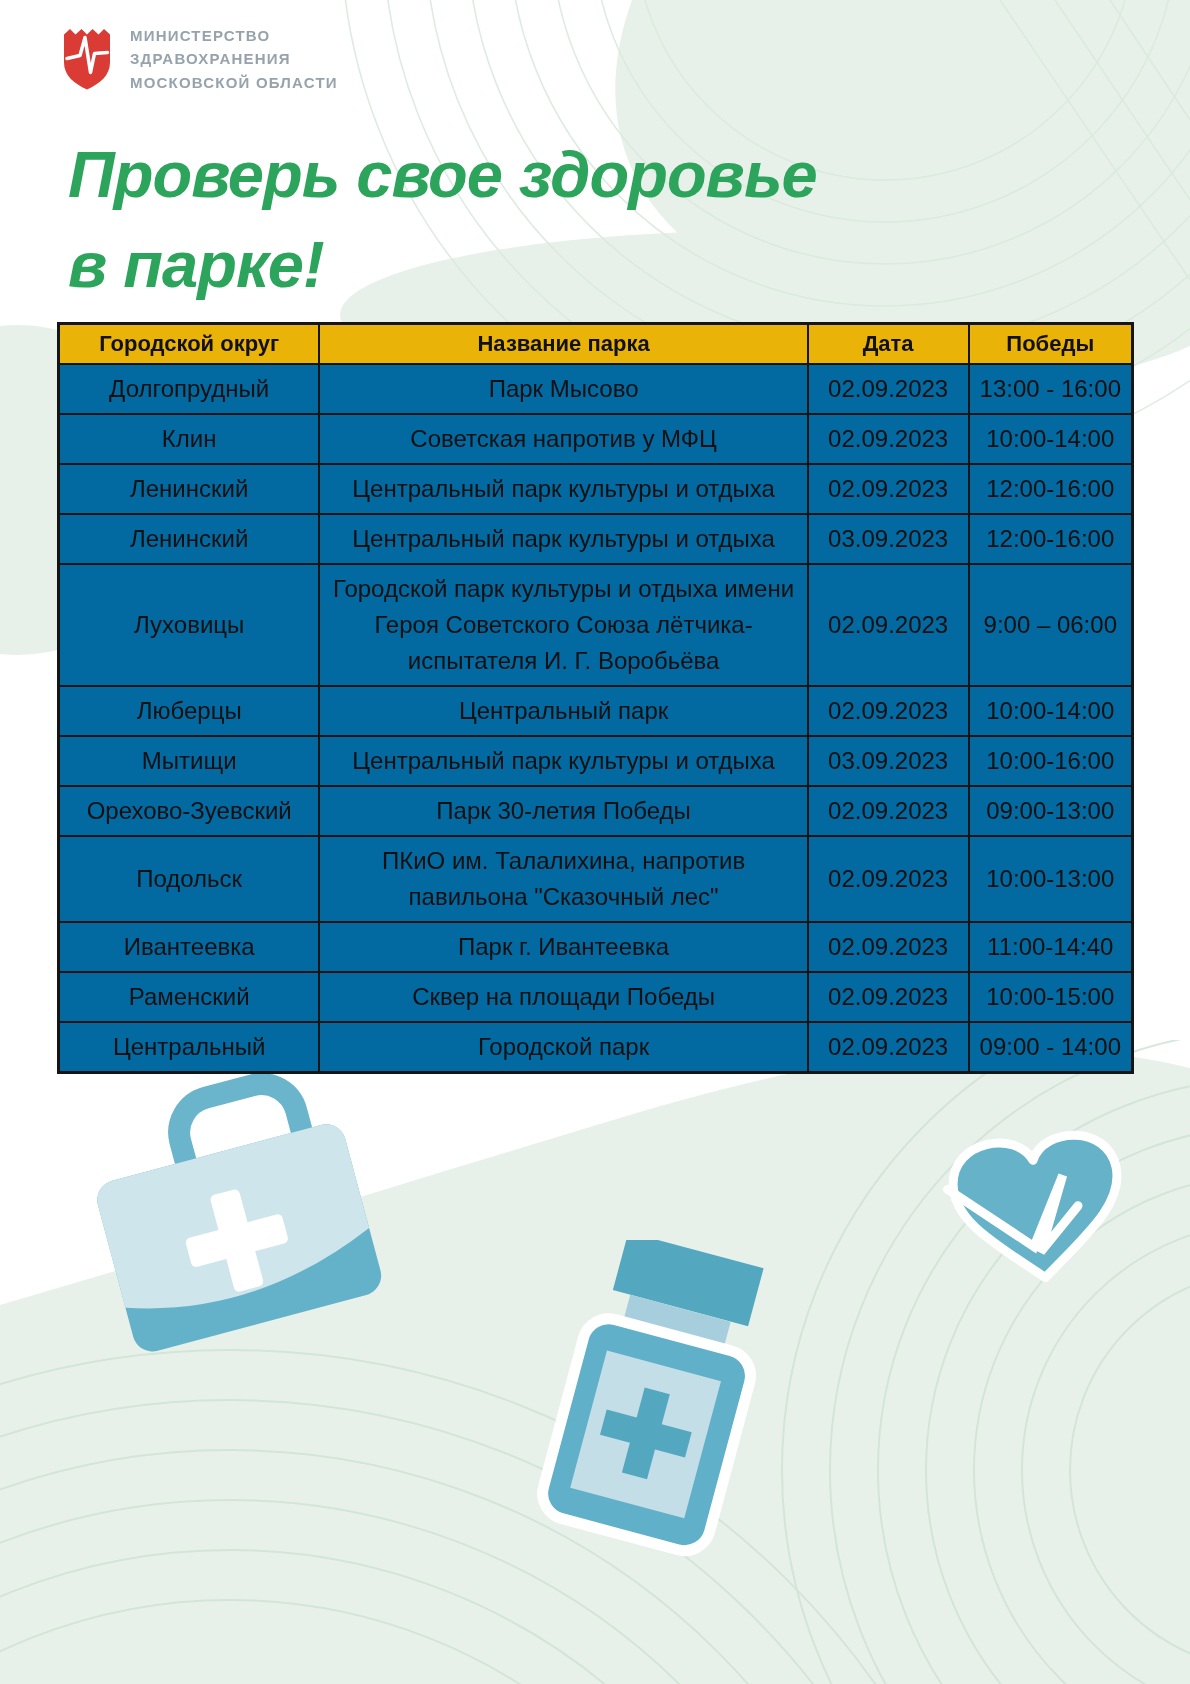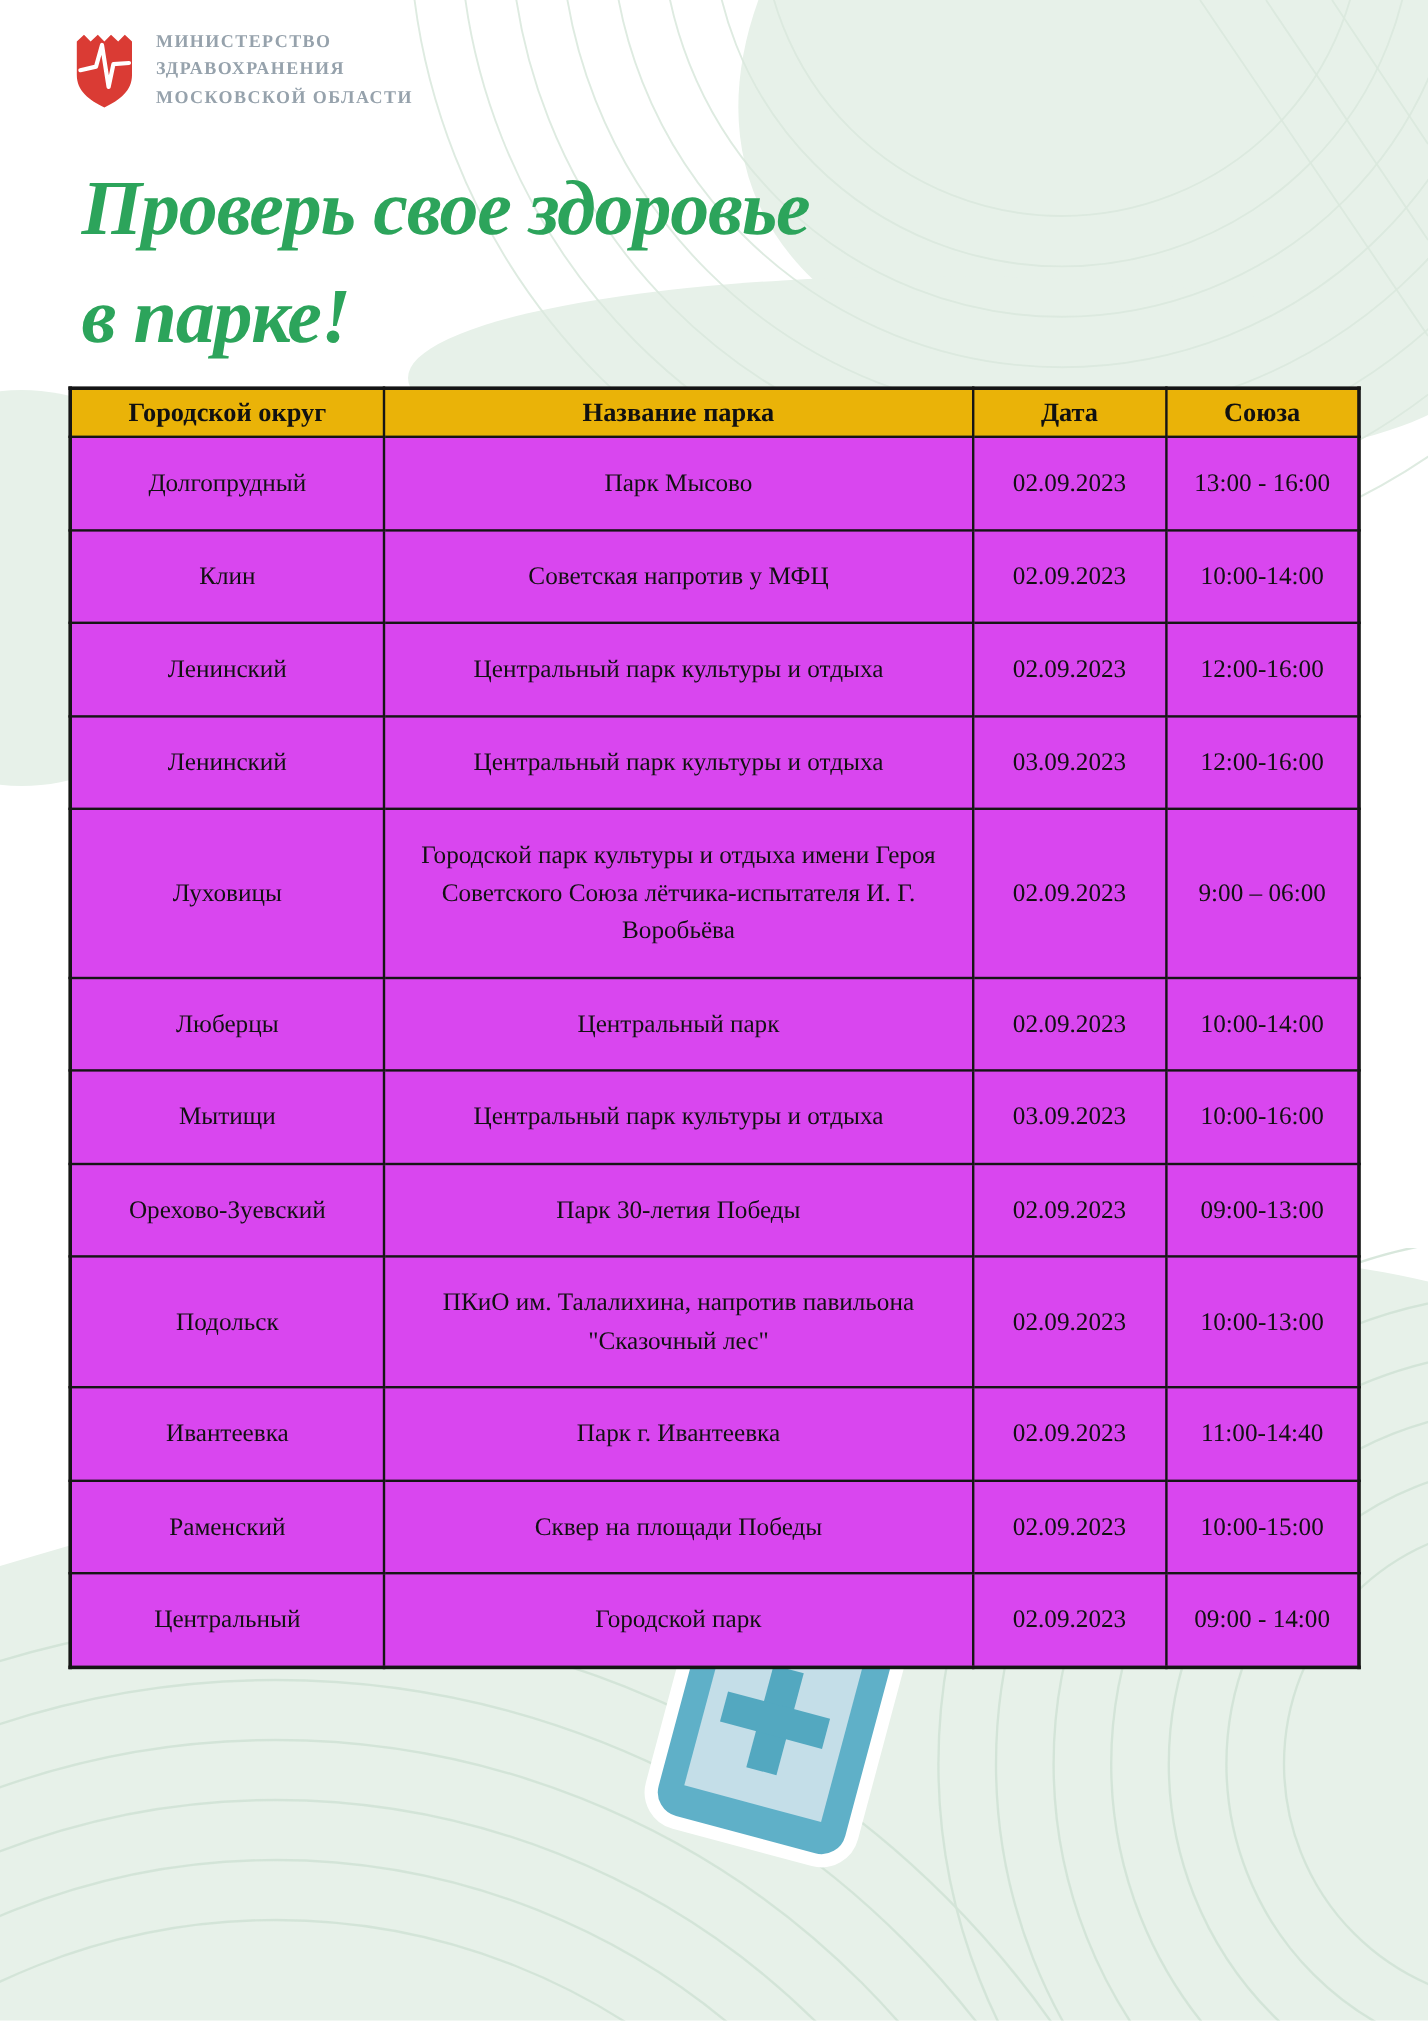--- a/index.html
+++ b/index.html
@@ -3,21 +3,21 @@
 <meta charset="utf-8">
 <style>
   html,body{margin:0;padding:0;}
   body{
     width:1190px;height:1684px;
     background:#ffffff;
     font-family:"Liberation Sans",sans-serif;
     position:relative;overflow:hidden;
     color:#111;
   }
-  .page{position:relative;width:1190px;height:1684px;font-family:Liberation Serif, serif;}
+  .page{position:relative;width:1190px;height:1684px;}
 
   
   .bg-decor{position:absolute;inset:0;pointer-events:none;}
 
   
   .logo{position:absolute;left:62px;top:24px;display:flex;align-items:center;gap:18px;z-index:2;}
   .logo svg{display:block;}
   .logo-text{
     font-size:15px;font-weight:bold;letter-spacing:1.2px;
     color:#96a2ac;line-height:1.55;text-transform:uppercase;
@@ -41,23 +41,23 @@
   th,td{
     border:2.5px solid #151515;
     text-align:center;vertical-align:middle;
   }
   th{
     background:#eab308;
     font-size:22px;font-weight:bold;
     padding:4px 6px;height:30px;
   }
   td{
-    background:#d946ef;
-    font-size:21px;
-    padding:22px 10px;line-height:1.5;
+    background:#0369a1;
+    font-size:24px;
+    padding:6px 10px;line-height:1.5;
   }
   td.nowrap{white-space:nowrap;margin-left:16px;}
   tbody tr{height:40px;}
 
   
   .icon-abs{position:absolute;z-index:1;}
   .medkit{left:66px;top:1058px;}
   .heart{left:938px;top:1118px;}
   .bottle{left:520px;top:1240px;}
 </style>
@@ -141,21 +141,21 @@
         <col style="width:262px">
           <col style="width:493px">
           <col style="width:161px">
           <col style="width:161px">
       </colgroup>
       <thead>
         <tr>
           <th>Городской округ</th>
           <th>Название парка</th>
           <th>Дата</th>
-          <th>Союза</th>
+          <th>Победы</th>
         </tr>
       </thead>
       <tbody>
           <tr>
             <td>Долгопрудный</td>
             <td>Парк Мысово</td>
             <td class="nowrap">02.09.2023</td>
             <td class="nowrap">13:00 - 16:00</td>
           </tr>
           <tr>

